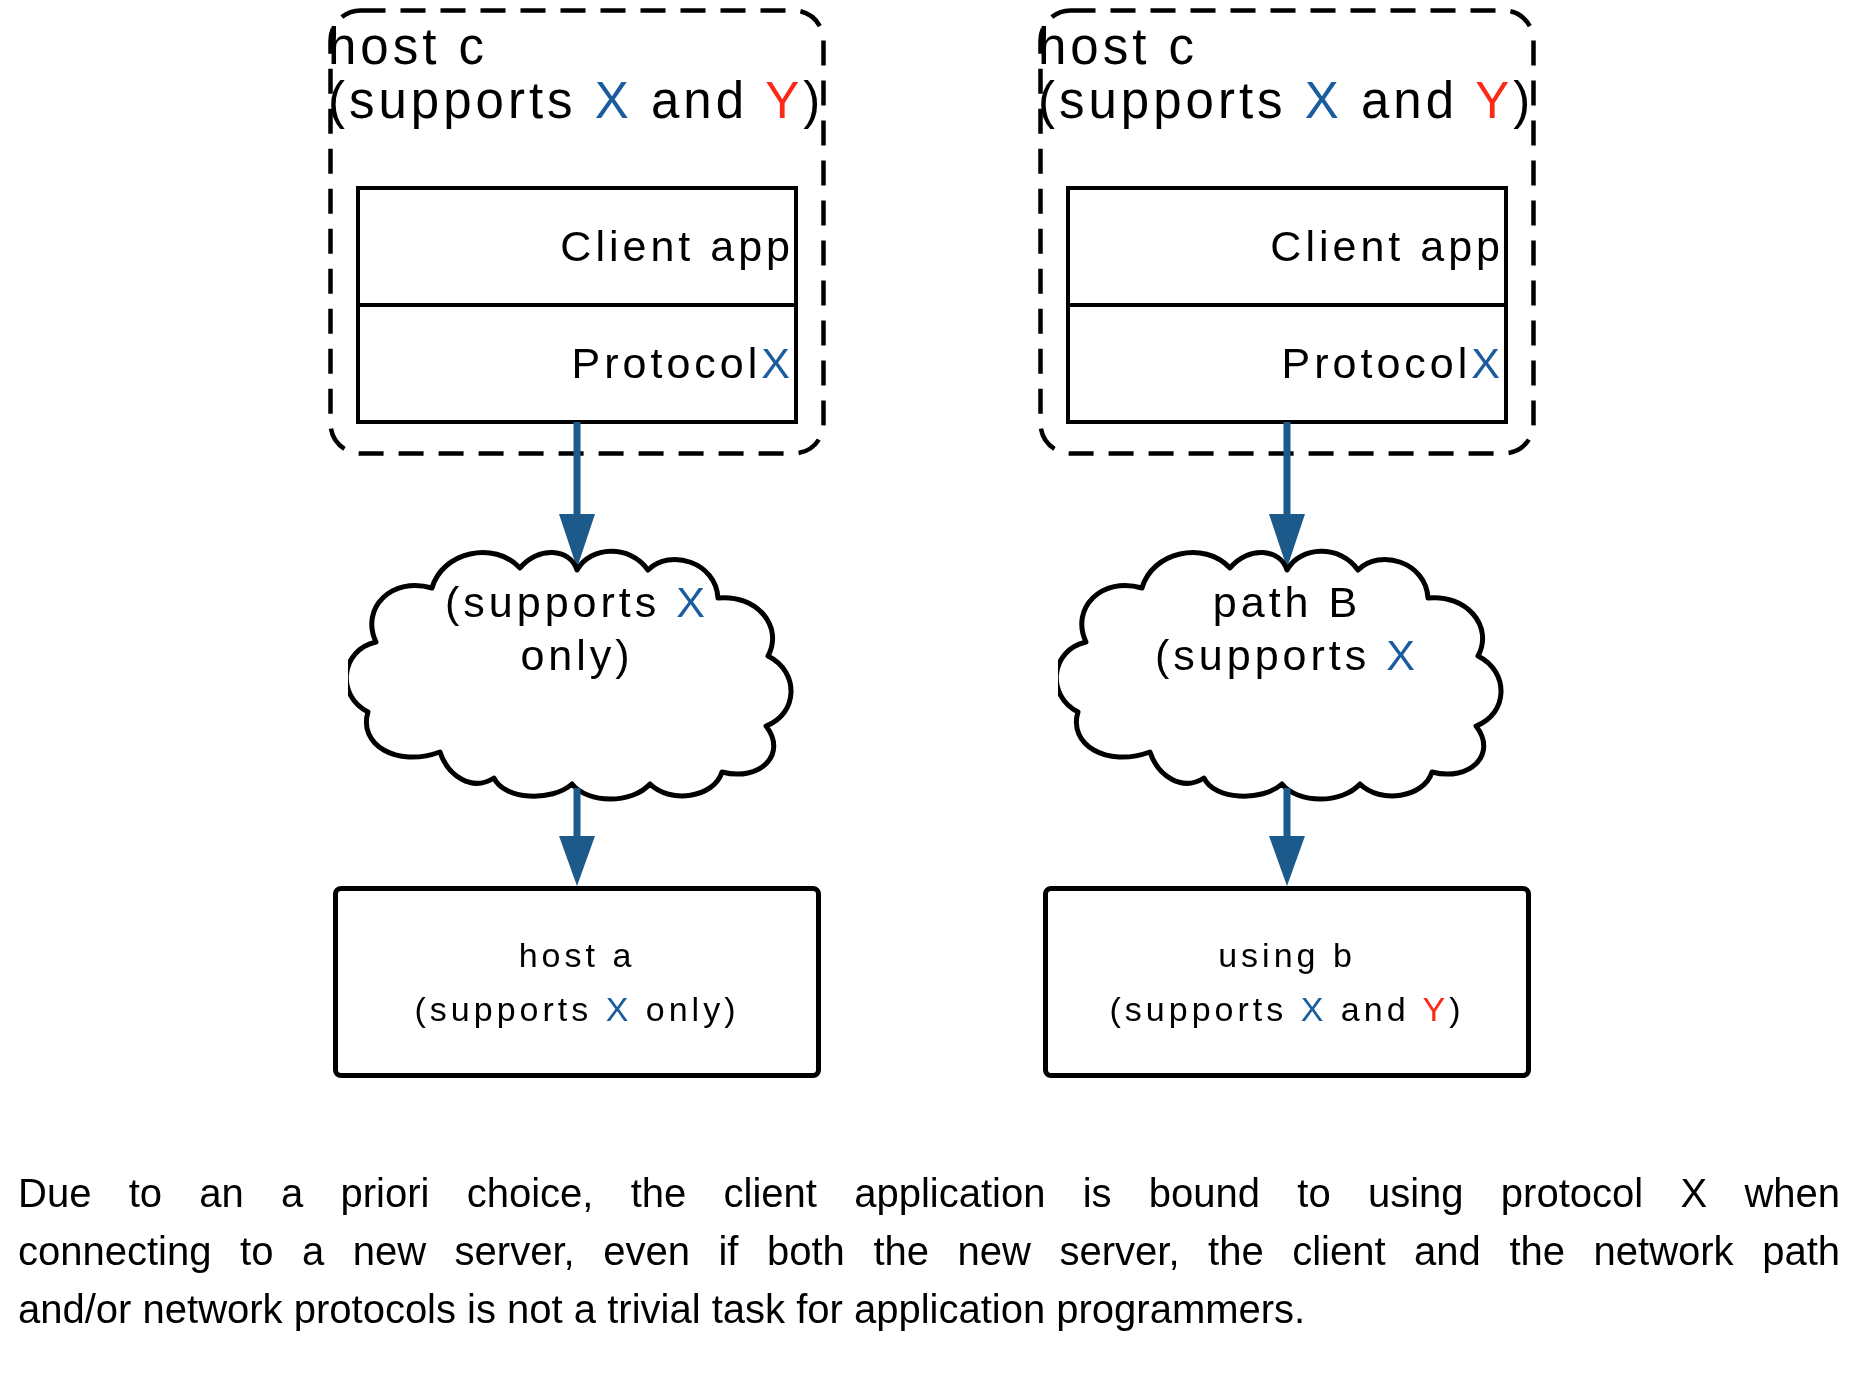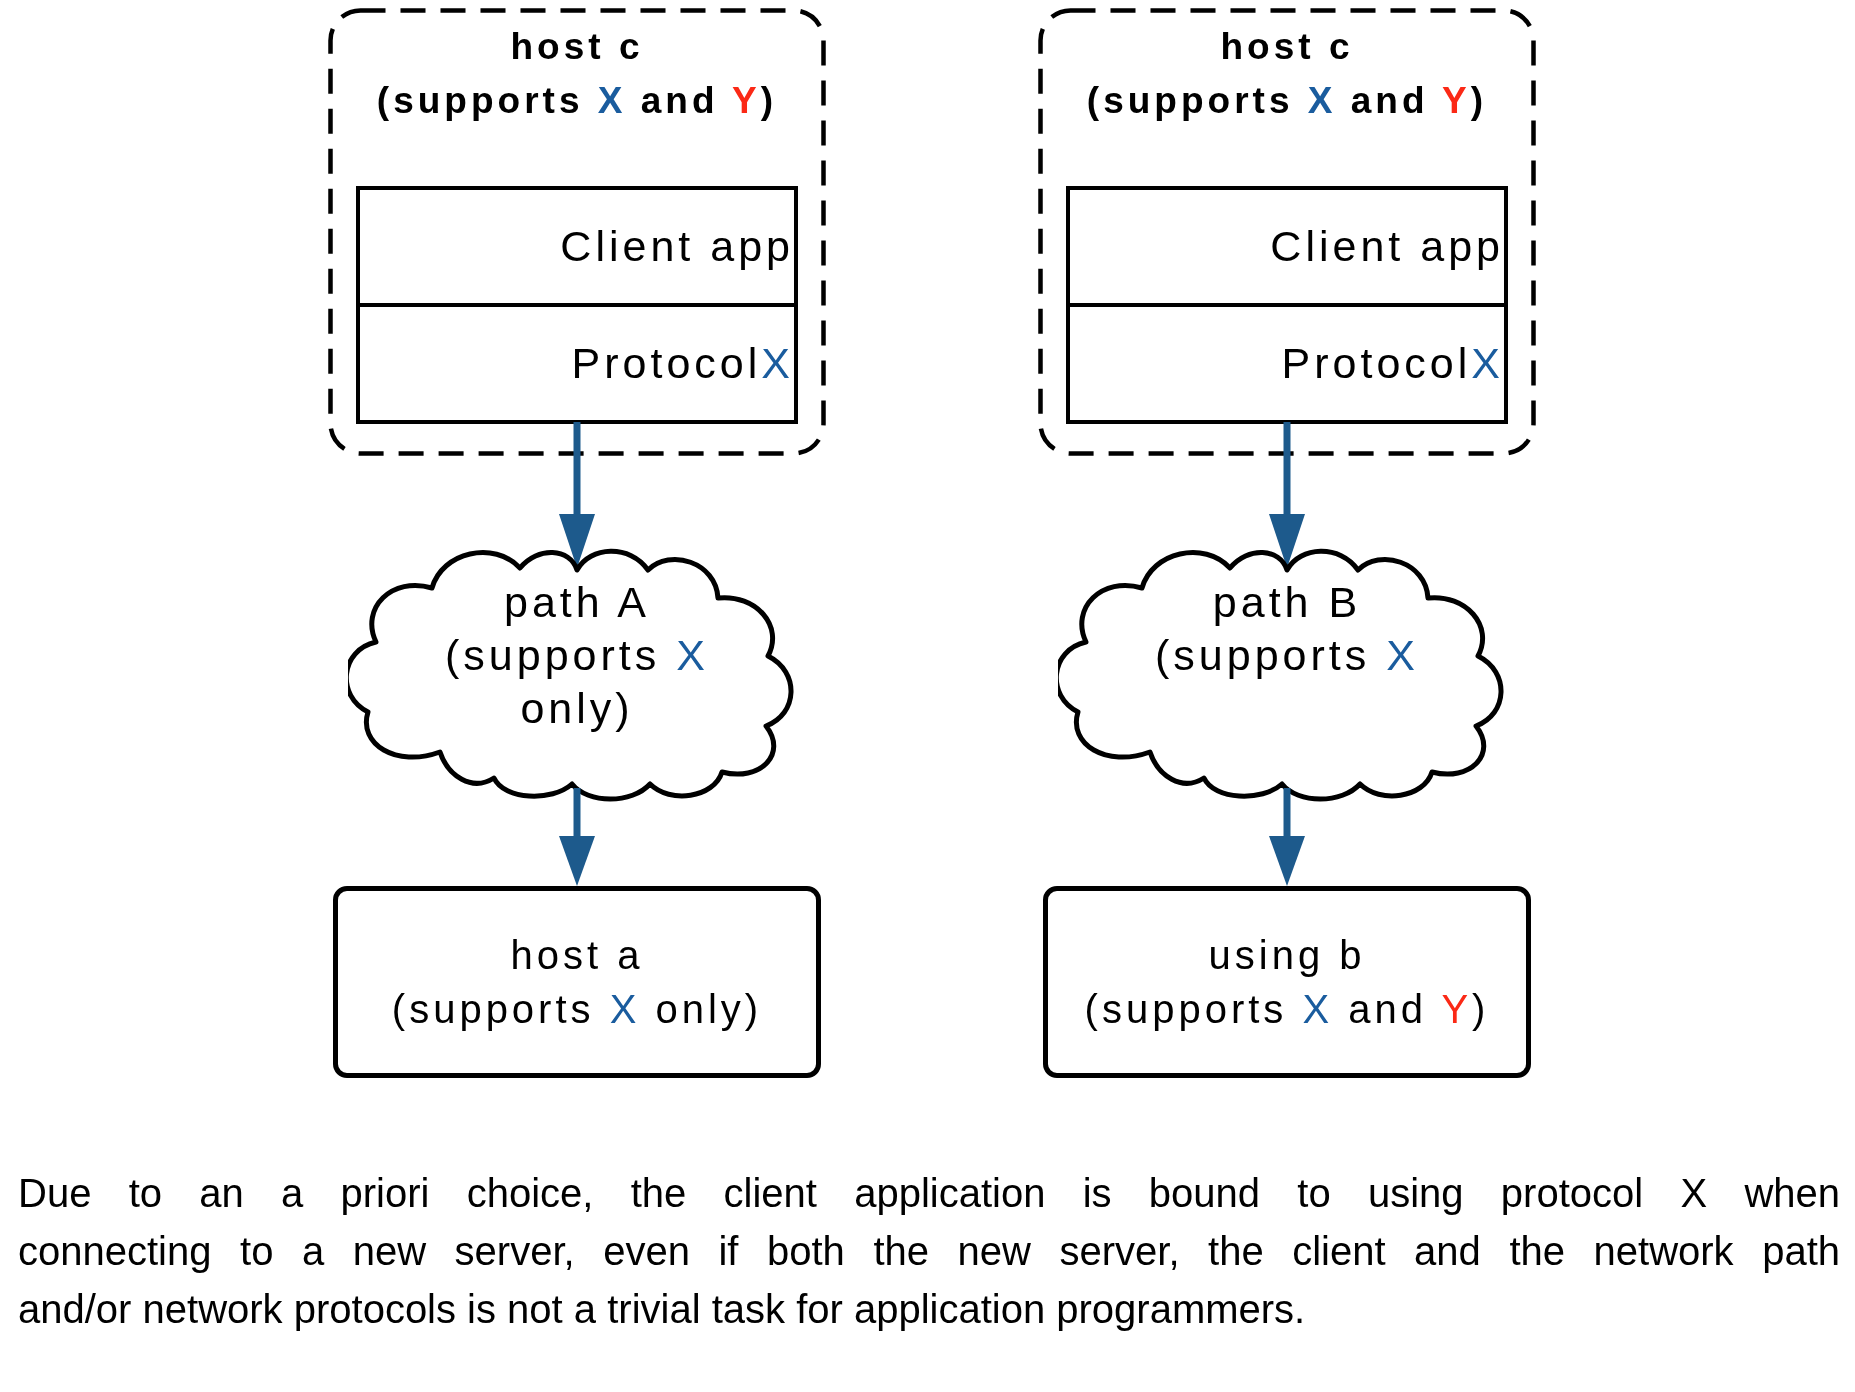--- a/index.html
+++ b/index.html
@@ -10,45 +10,45 @@
     position:relative; width:1855px; height:1392px; background:#fff;
     font-family:"Liberation Sans","DejaVu Sans",sans-serif; color:#000; overflow:hidden;
   }
   .col{position:absolute; top:0; width:498px; height:1080px;}
   .col-left{left:328px;}
   .col-right{left:1038px;}
 
   .dashed-box{position:absolute; left:0; top:8px;}
   .dashed-box rect{fill:none; stroke:var(--outline_black); stroke-width:4.5; stroke-dasharray:25 15;}
 
-  .host-top-label{position:absolute; left:0; top:20px; width:498px; text-align:center;
-    font-size:37px; letter-spacing:4px; line-height:54px; white-space:nowrap;font-weight:bold;}
+  .host-top-label{position:absolute; left:0; top:20px; width:498px; 
+    font-size:51px; letter-spacing:4px; line-height:54px; white-space:nowrap;}
 
   .stack{position:absolute; left:28px; top:186px; width:442px; height:238px;
     border:4px solid var(--outline_black); box-sizing:border-box; background:#fff;
     display:flex; flex-direction:column;}
   .stack-row{flex:1; display:flex; align-items:center; justify-content:flex-end;
     font-size:43px; letter-spacing:4px; white-space:nowrap;}
   .stack-row.first{border-bottom:4px solid var(--outline_black);}
 
   .arrow{position:absolute; left:228px;}
   .arrow.a1{top:422px;}
   .arrow.a2{top:788px;}
   .arrow line{stroke:var(--arrow_blue); stroke-width:7;}
   .arrow polygon{fill:var(--arrow_blue);}
 
   .cloud{position:absolute; left:20px; top:530px;}
   .cloud path{fill:#fff; stroke:var(--outline_black); stroke-width:5; stroke-linejoin:round;}
   .cloud-label{position:absolute; left:20px; top:576px; width:458px; text-align:center;
     font-size:43px; letter-spacing:4px; line-height:53px; white-space:nowrap;}
 
   .host-box{position:absolute; left:5px; top:886px; width:488px; height:192px;
-    border:5px solid var(--outline_black); border-radius:14px; box-sizing:border-box; background:#fff;
+    border:5px solid var(--outline_black); border-radius:8px; box-sizing:border-box; background:#fff;
     display:flex; flex-direction:column; align-items:center; justify-content:center;
-    font-size:40px; letter-spacing:4px; line-height:54px; text-align:center; white-space:nowrap;}
+    font-size:34px; letter-spacing:4px; line-height:54px; text-align:center; white-space:nowrap;}
 
   .c-blue{color:var(--x_blue);}
   .c-red{color:var(--y_red);}
 
   .caption{position:absolute; left:18px; top:1164px; width:1822px;
     font-size:40px; line-height:58px; color:#000;}
   .cap-line{text-align:justify; text-align-last:justify;}
   .cap-line.last{text-align:left; text-align-last:left;}
 </style>
 </head>
@@ -88,21 +88,20 @@
         C 322 18 368 32 370 68
         C 408 64 436 96 420 126
         C 452 142 450 184 418 196
         C 440 224 412 252 374 242
         C 366 268 322 274 302 254
         C 284 274 240 274 224 254
         C 204 272 156 270 146 248
         C 124 262 100 246 92 222 Z"></path>
     </svg>
     <div class="cloud-label">
-      <div><span>path A</span></div>
       <div><span>(supports </span><span class="c-blue">X</span></div>
       <div><span>only)</span></div>
     </div>
     <svg class="arrow a2" width="42" height="100" viewBox="0 0 42 100">
       <line x1="21" y1="0" x2="21" y2="52"></line>
       <polygon points="3,48 39,48 21,98"></polygon>
     </svg>
     <div class="host-box">
       <div><span>host a</span></div>
       <div><span>(supports </span><span class="c-blue">X</span><span> only)</span></div>

